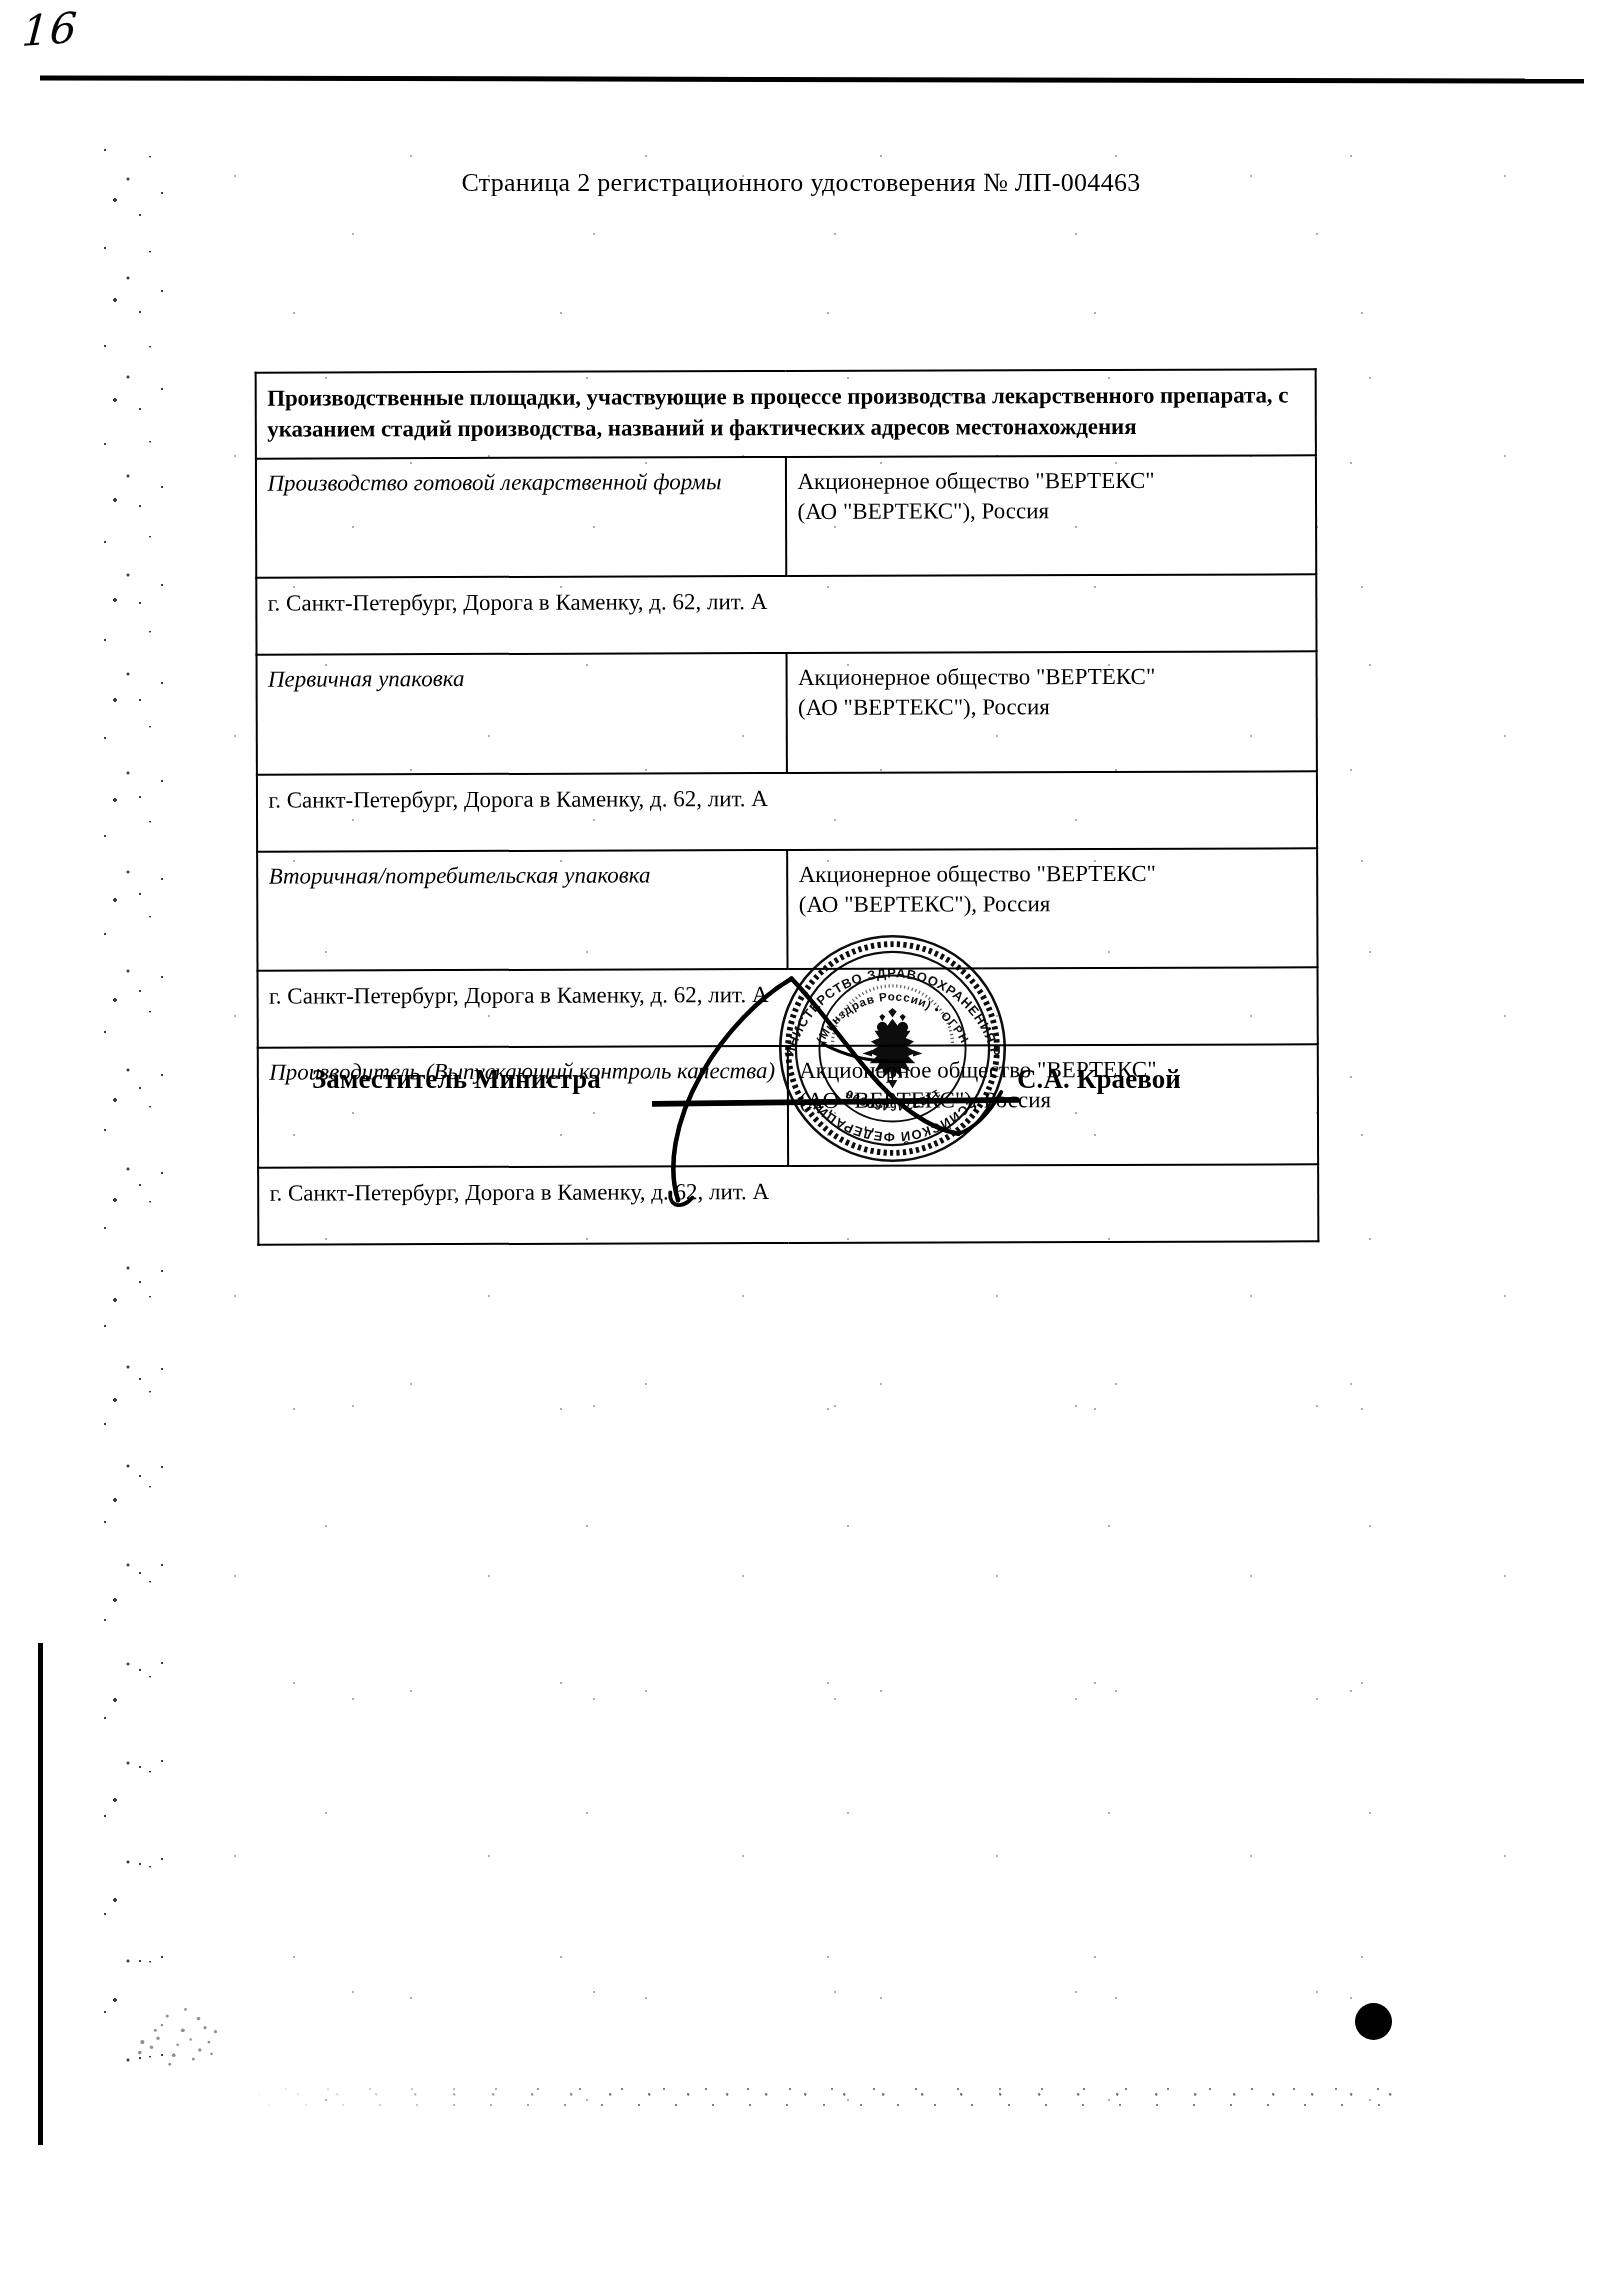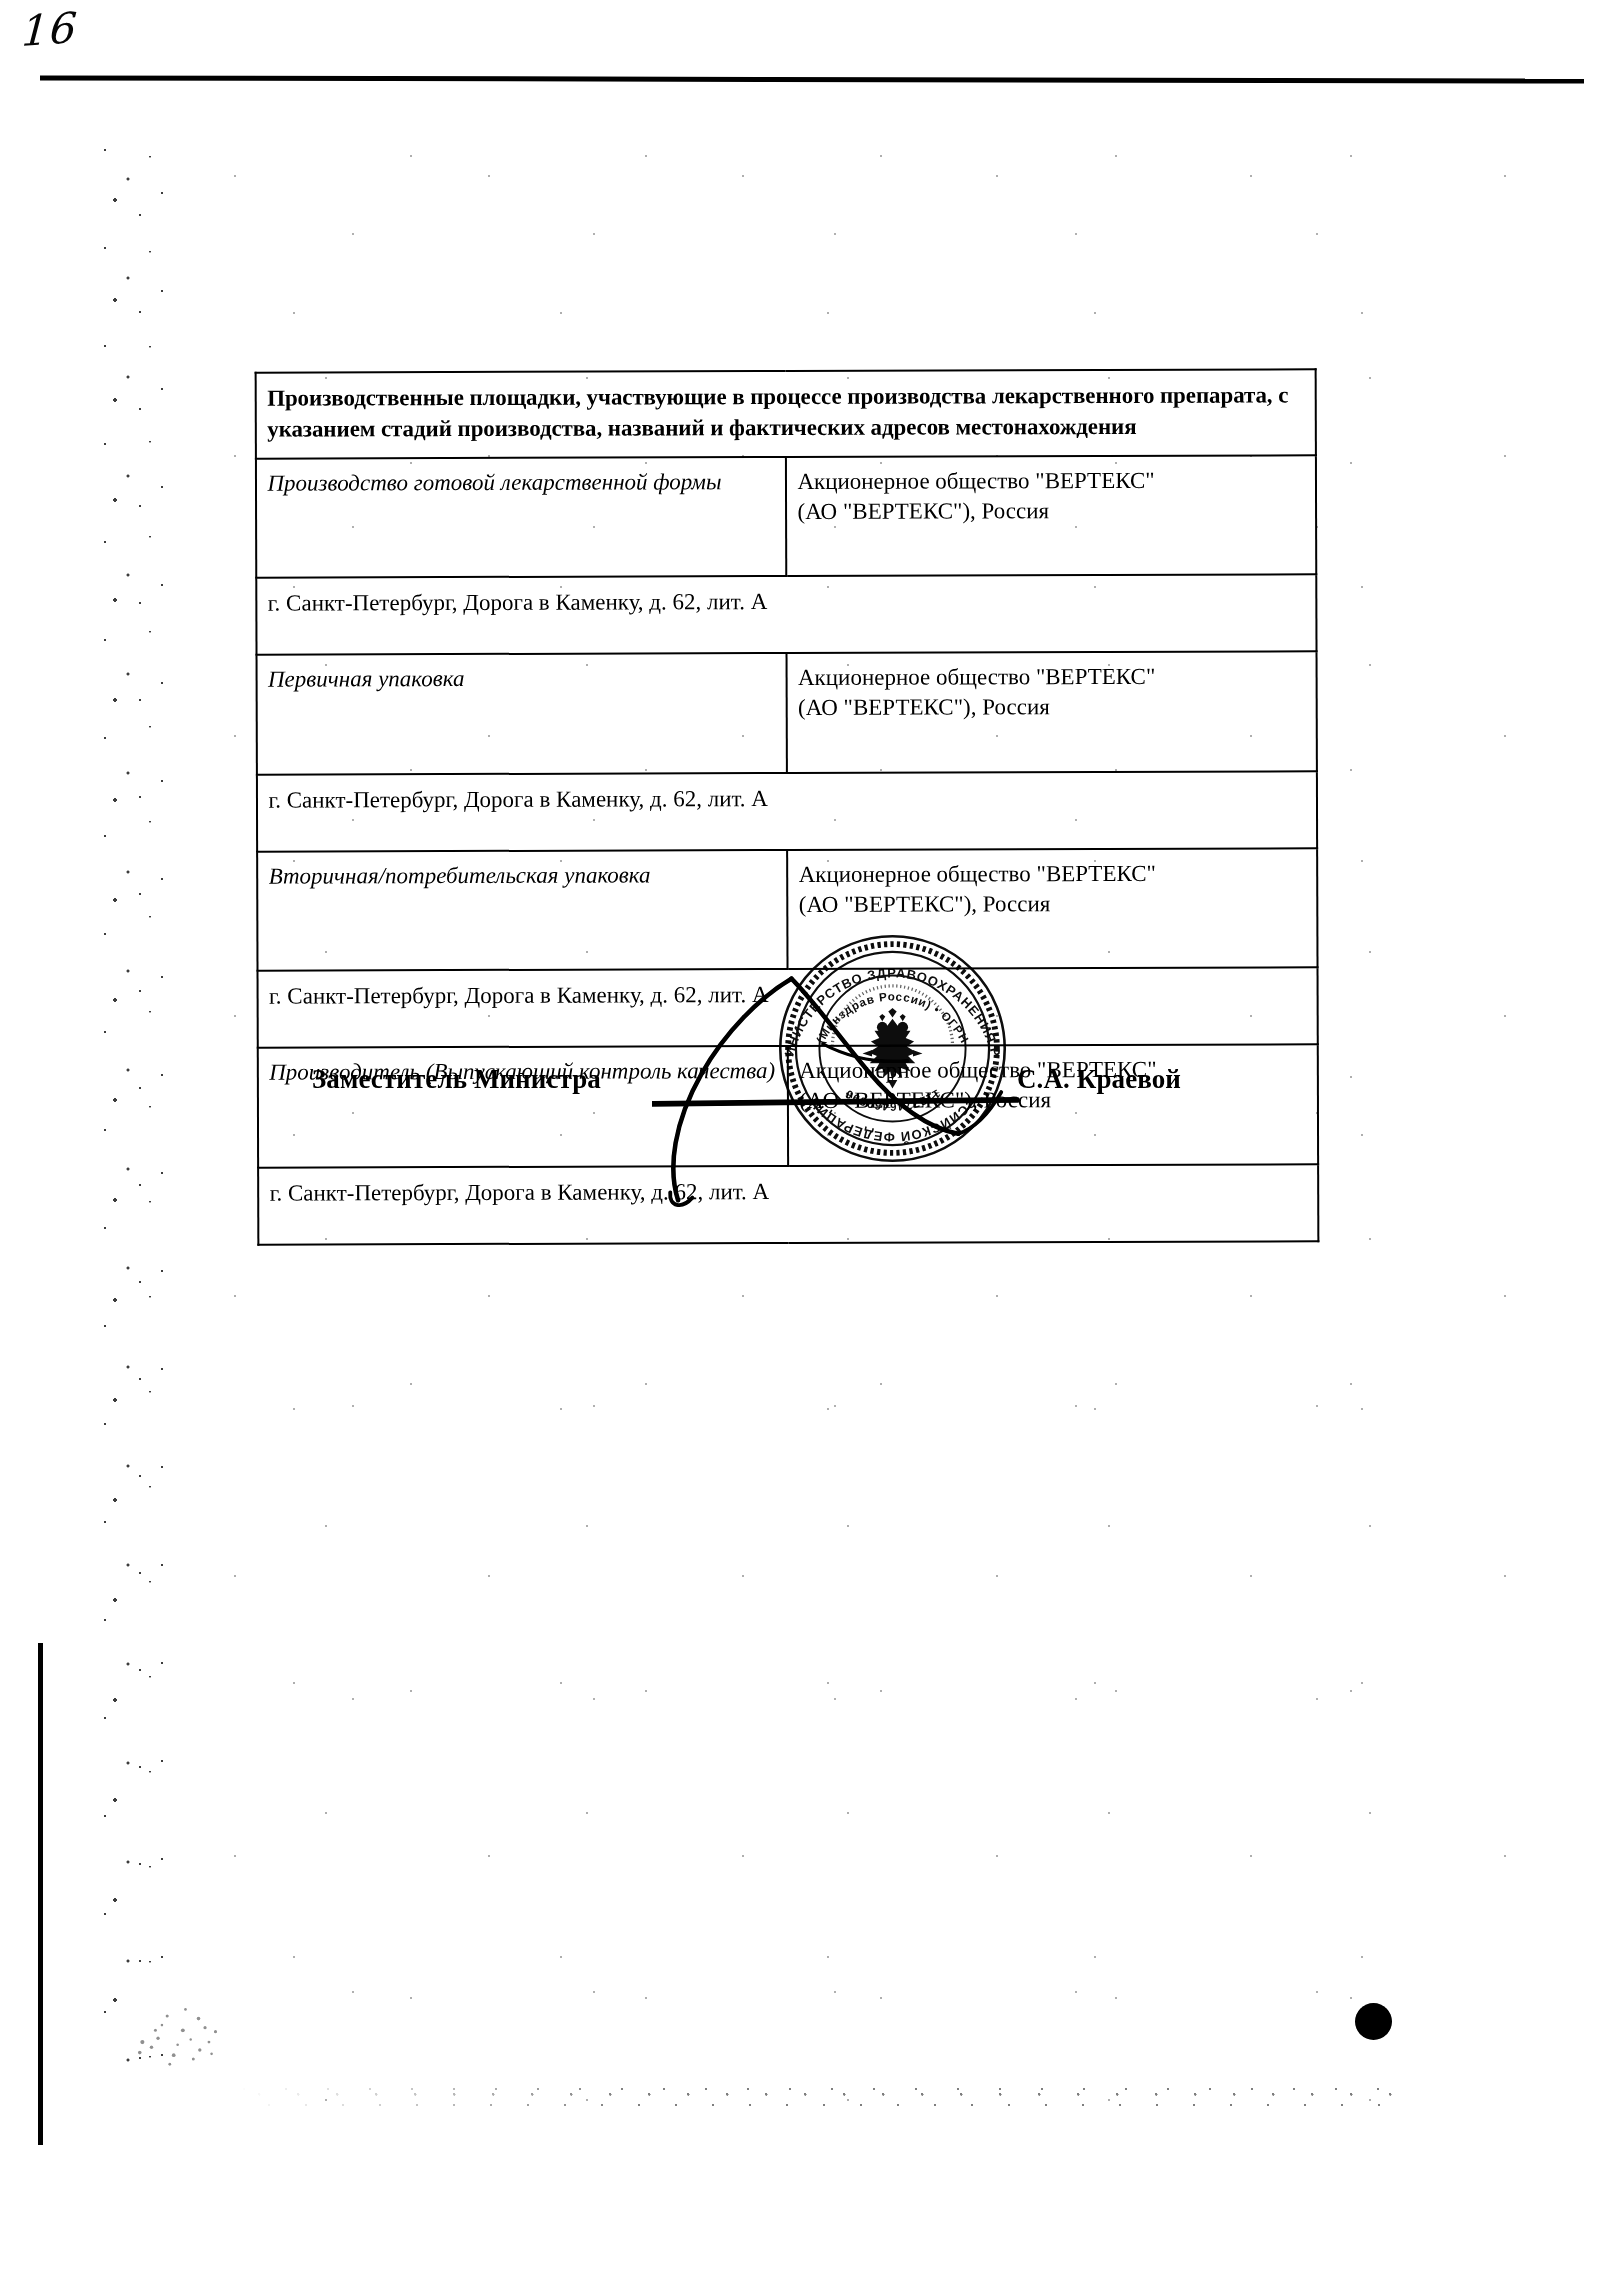--- a/index.html
+++ b/index.html
@@ -225,20 +225,21 @@
 </head>
 <body>
 
 <div id="page">
 
   <div class="folio">16</div>
 
   <div class="rule-top"></div>
   <div class="rule-left"></div>
 
+  <div class="doc-header">Страница 2 регистрационного удостоверения № ЛП-004463</div>
 
   <table class="prod-table">
     <tbody>
       <tr>
         <td class="head" colspan="2">Производственные площадки, участвующие в процессе производства лекарственного препарата, с указанием стадий производства, названий и фактических адресов местонахождения</td>
       </tr>
 
       <tr>
         <td class="stage">Производство готовой лекарственной формы</td>
         <td class="org">

